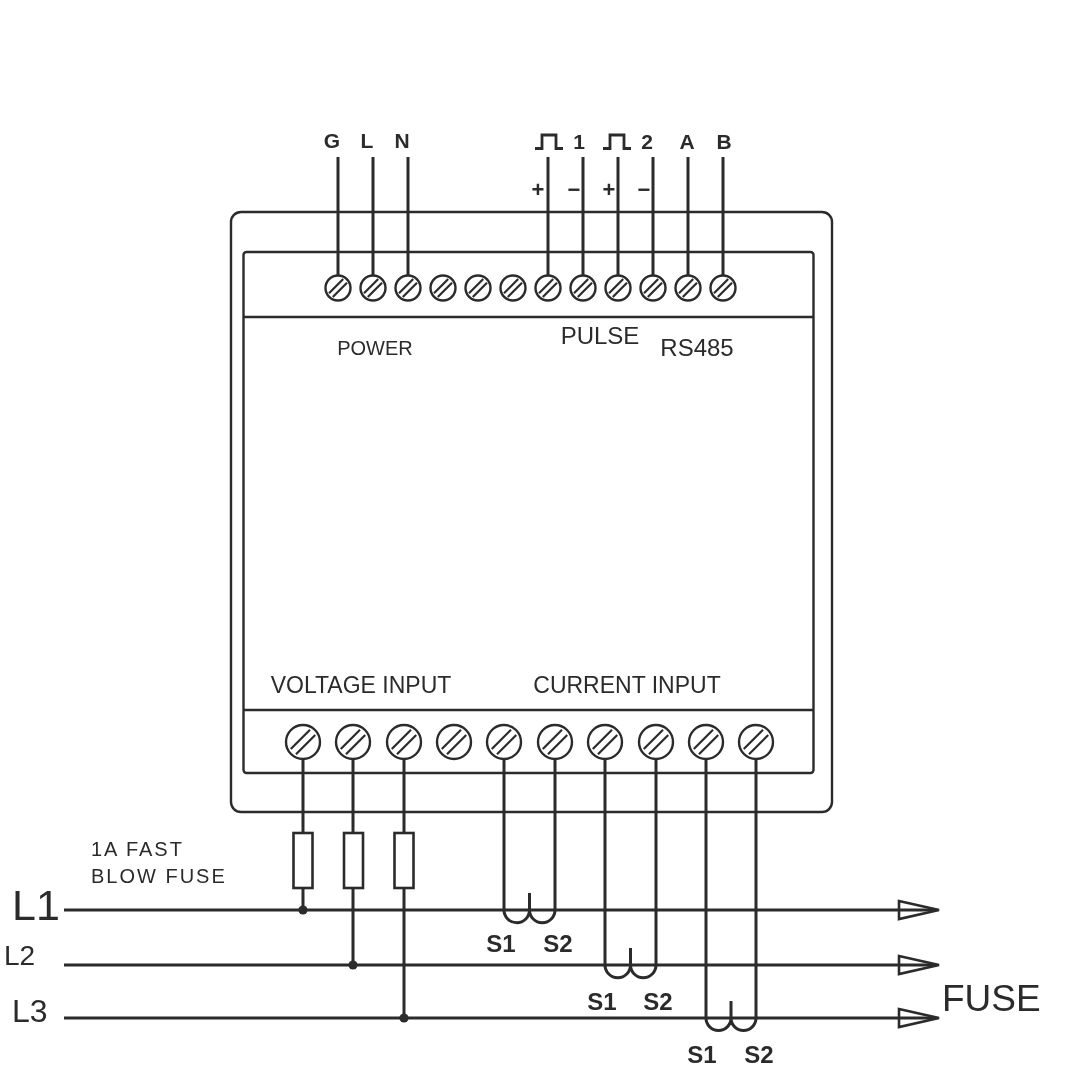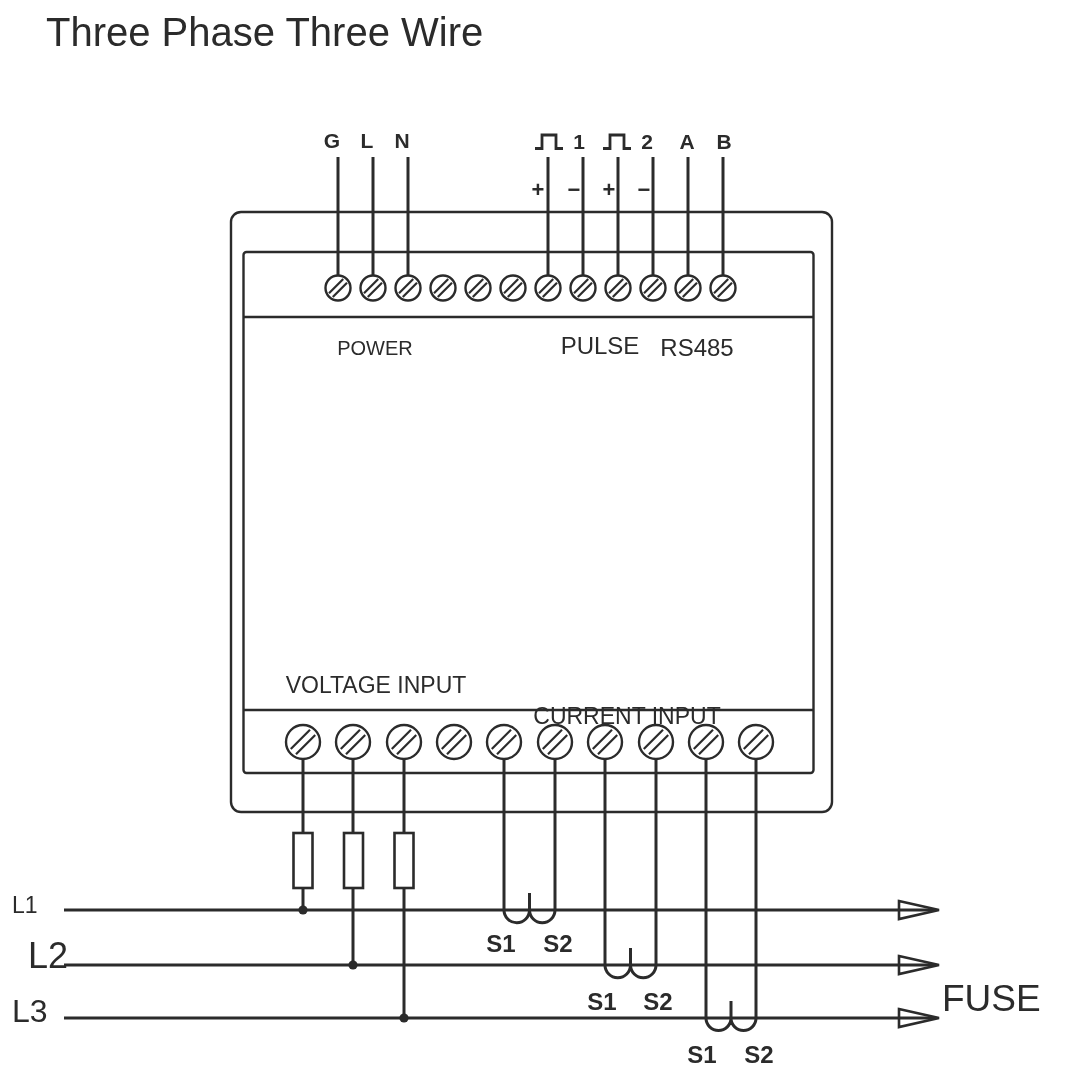--- a/index.html
+++ b/index.html
@@ -121,46 +121,49 @@
       <use href="#screw-lg" x="454" y="742"></use>
       <use href="#screw-lg" x="504" y="742"></use>
       <use href="#screw-lg" x="555" y="742"></use>
       <use href="#screw-lg" x="605" y="742"></use>
       <use href="#screw-lg" x="656" y="742"></use>
       <use href="#screw-lg" x="706" y="742"></use>
       <use href="#screw-lg" x="756" y="742"></use>
     </g>
   </svg>
 
-  <div class="title">Three Phase Three Wire</div>
 
   <div class="lbl bold" style="left:332px;top:140px;font-size:21px">G</div>
   <div class="lbl bold" style="left:367px;top:140px;font-size:21px">L</div>
   <div class="lbl bold" style="left:402px;top:140px;font-size:21px">N</div>
 
   <div class="lbl bold" style="left:579px;top:141px;font-size:21px">1</div>
   <div class="lbl bold" style="left:647px;top:141px;font-size:21px">2</div>
   <div class="lbl bold" style="left:687px;top:141px;font-size:21px">A</div>
   <div class="lbl bold" style="left:724px;top:141px;font-size:21px">B</div>
 
   <div class="lbl bold" style="left:538px;top:190px;font-size:22px">+</div>
   <div class="lbl bold" style="left:574px;top:190px;font-size:22px">−</div>
   <div class="lbl bold" style="left:609px;top:190px;font-size:22px">+</div>
   <div class="lbl bold" style="left:644px;top:190px;font-size:22px">−</div>
 
   <div class="lbl" style="left:375px;top:348px;font-size:20px">POWER</div>
-  <div class="lbl" style="left:600px;top:346px;font-size:24px">PULSE</div>
+  <div class="lbl" style="left:600px;top:336px;font-size:24px">PULSE</div>
   <div class="lbl" style="left:697px;top:348px;font-size:24px">RS485</div>
 
-  <div class="lbl" style="left:376px;top:685px;font-size:23px">VOLTAGE INPUT</div>
-  <div class="lbl" style="left:627px;top:716px;font-size:23px">CURRENT INPUT</div>
+  <div class="lbl" style="left:361px;top:685px;font-size:23px">VOLTAGE INPUT</div>
+  <div class="lbl" style="left:627px;top:685px;font-size:23px">CURRENT INPUT</div>
 
+  <div class="fusenote">
+    <div>1A FAST</div>
+    <div>BLOW FUSE</div>
+  </div>
 
-  <div class="lbl left" style="left:12px;top:905px;font-size:23px">L1</div>
-  <div class="lbl left" style="left:28px;top:956px;font-size:36px">L2</div>
+  <div class="lbl left" style="left:12px;top:905px;font-size:43px">L1</div>
+  <div class="lbl left" style="left:4px;top:956px;font-size:28px">L2</div>
   <div class="lbl left" style="left:12px;top:1011px;font-size:32px">L3</div>
 
   <div class="lbl left" style="left:942px;top:998px;font-size:37px">FUSE</div>
 
   <div class="lbl bold" style="left:501px;top:944px;font-size:24px">S1</div>
   <div class="lbl bold" style="left:558px;top:944px;font-size:24px">S2</div>
   <div class="lbl bold" style="left:602px;top:1002px;font-size:24px">S1</div>
   <div class="lbl bold" style="left:658px;top:1002px;font-size:24px">S2</div>
   <div class="lbl bold" style="left:702px;top:1055px;font-size:24px">S1</div>
   <div class="lbl bold" style="left:759px;top:1055px;font-size:24px">S2</div>

